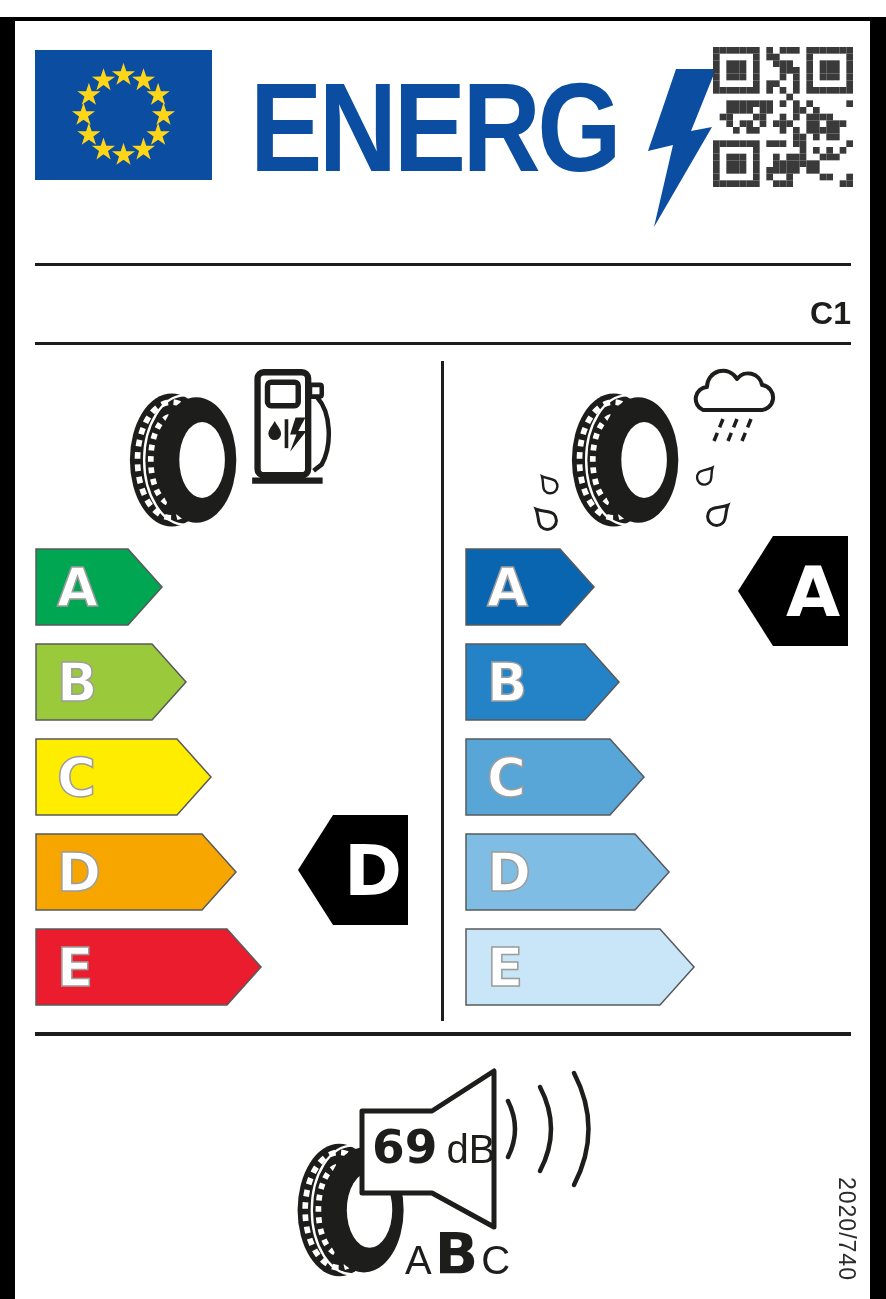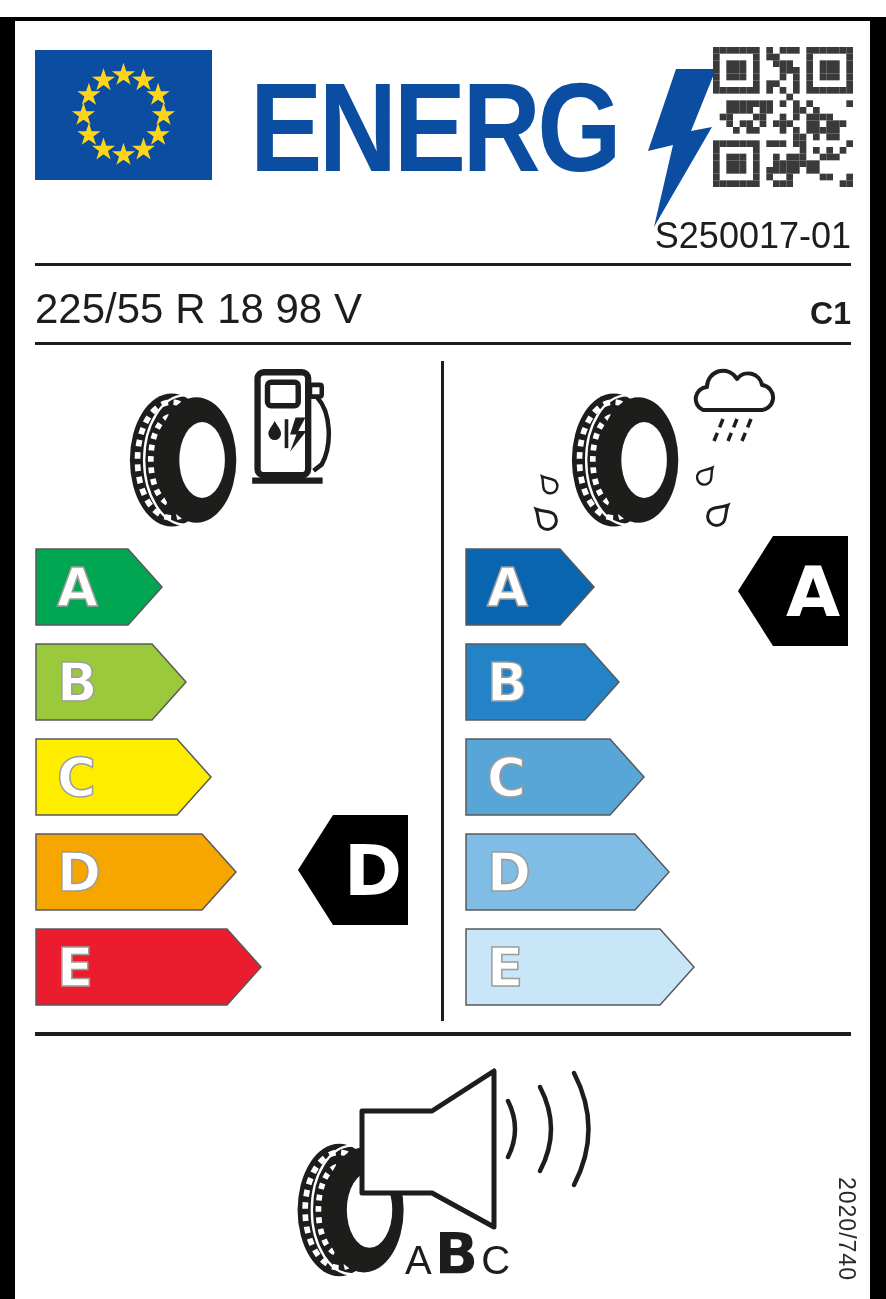--- a/index.html
+++ b/index.html
@@ -290,24 +290,22 @@
       <rect x="112" y="133" width="7" height="7" fill="#3a3a3a"></rect>
       <rect x="119" y="133" width="7" height="7" fill="#3a3a3a"></rect>
       <rect x="140" y="133" width="7" height="7" fill="#3a3a3a"></rect>
       <rect x="63" y="140" width="7" height="7" fill="#3a3a3a"></rect>
       <rect x="70" y="140" width="7" height="7" fill="#3a3a3a"></rect>
       <rect x="77" y="140" width="7" height="7" fill="#3a3a3a"></rect>
       <rect x="133" y="140" width="7" height="7" fill="#3a3a3a"></rect>
       <rect x="140" y="140" width="7" height="7" fill="#3a3a3a"></rect>
     </svg>
 
-  <div class="abs typeid" style="right:35px;top:198px">S250017-01</div>
   <div class="rule" style="left:35px;top:246px;width:816px"></div>
 
-  <div class="abs sizetxt" style="left:35px;top:268px">225/55 R 18 98 V</div>
   <div class="abs classtxt" style="right:35px;top:278px">C1</div>
   <div class="rule" style="left:35px;top:325px;width:816px"></div>
 
   <div class="abs" style="left:441px;top:344px;width:3px;height:660px;background:#1d1d1b"></div>
 
   <svg class="abs" style="left:128px;top:368px" width="114" height="150" viewBox="0 0 120 150">
       <use href="#tire"></use>
     </svg>
   <svg class="abs" style="left:250px;top:348px" width="82" height="122" viewBox="0 0 90 135">
     <line x1="2" y1="128" x2="80" y2="128" stroke="#1d1d1b" stroke-width="7"></line>
@@ -414,20 +412,24 @@
 
   <div class="rule" style="left:35px;top:1015px;width:816px;height:4px"></div>
 
   <svg class="abs" style="left:295px;top:1122px" width="115" height="142" viewBox="0 0 120 150">
       <use href="#tire"></use>
     </svg>
 
   <svg class="abs" style="left:358px;top:1046px" width="142" height="172" viewBox="0 0 142 172">
     <polygon points="4,48 74,48 136,8 136,164 74,130 4,130" fill="#fff" stroke="#1d1d1b" stroke-width="5" stroke-linejoin="round"></polygon>
   </svg>
+  <div class="db-box" style="left:372px;top:1102px">
+    <span class="db-val">69</span>
+    <span class="db-unit">dB</span>
+  </div>
 
   <svg class="abs" style="left:500px;top:1052px" width="110" height="130" viewBox="0 0 110 130">
     <g fill="none" stroke="#1d1d1b" stroke-width="4.5" stroke-linecap="round">
       <path d="M8,32 Q22,60 8,88"></path>
       <path d="M40,18 Q62,60 40,102"></path>
       <path d="M74,4 Q103,60 74,116"></path>
     </g>
   </svg>
 
   <div class="abc" style="left:405px;top:1204px">

